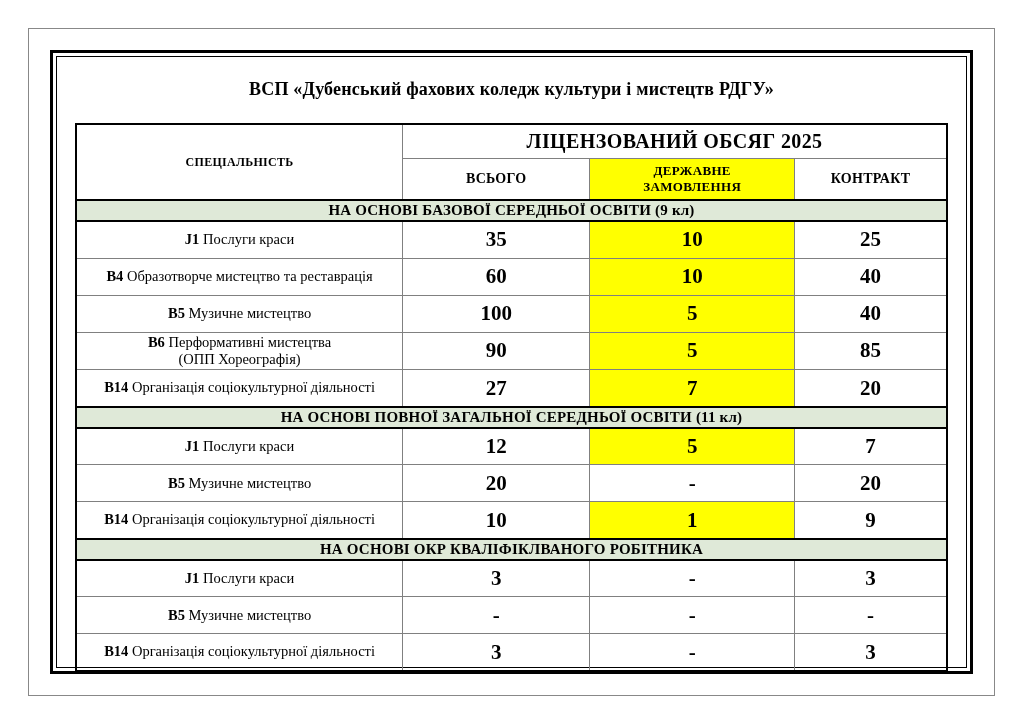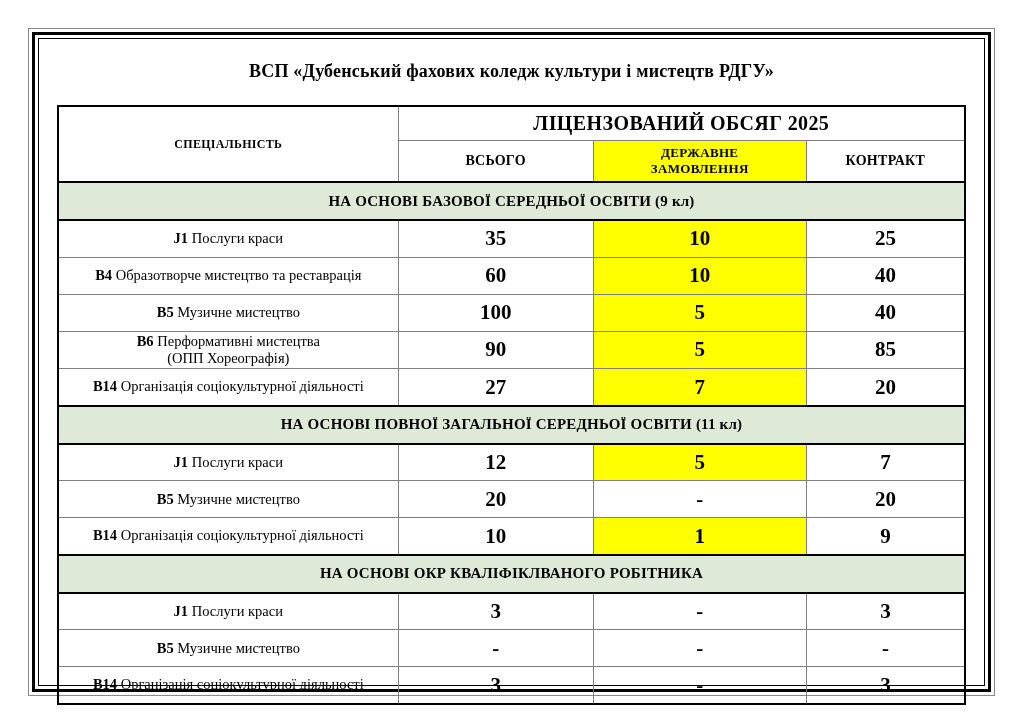--- a/index.html
+++ b/index.html
@@ -8,21 +8,21 @@
     --grid:#808080;
     --black:#000000;
   }
   html,body{margin:0;padding:0;background:#ffffff;}
   body{
     width:1024px;height:724px;position:relative;overflow:hidden;
     font-family:"Liberation Serif","DejaVu Serif",serif;color:#000;
   }
   .frame-outer{
     position:absolute;left:28px;top:28px;right:29px;bottom:28px;
-    border:1px solid #888;padding:3px;box-sizing:border-box;background:#fff;
+    border:1px solid #888;padding:21px;box-sizing:border-box;background:#fff;
   }
   .frame-mid{
     border:3px solid var(--black);padding:3px;box-sizing:border-box;
     width:100%;height:100%;
   }
   .frame-inner{
     border:1px solid var(--black);box-sizing:border-box;
     width:100%;height:100%;
     padding:14px 18px 0 18px;
   }
@@ -41,21 +41,21 @@
   }
   .w-spec{width:37.5%}.w-total{width:21.5%}.w-state{width:23.5%}.w-contract{width:17.5%}
   td.col-spec{border-right:2px solid var(--black);}
   tr.hdr1 td{height:34px;}
   tr.hdr2 td{height:42px;}
   .hdr-spec{font-weight:bold;font-size:12px;letter-spacing:.3px;}
   .hdr-main{font-weight:bold;font-size:20px;letter-spacing:.4px;margin-top:22px;}
   .hdr-sub{font-weight:bold;font-size:14px;letter-spacing:.3px;}
   .hdr-sub.two-line{font-size:13px;line-height:1.25;white-space:pre-line;}
   tr.section-row td{
-    height:38px;background:var(--green);
+    height:21px;background:var(--green);
     border-top:2px solid var(--black);border-bottom:2px solid var(--black);
     font-weight:bold;font-size:15px;letter-spacing:.2px;
   }
   tr.data-row td{height:37px;}
   td.name-cell{font-size:14.5px;line-height:1.2;}
   td.name-cell b{font-weight:bold;}
   td.num{font-weight:bold;font-size:21px;line-height:1;margin-top:28px;}
   .hl-yellow{background:var(--yellow);}
 </style>
 </head>

